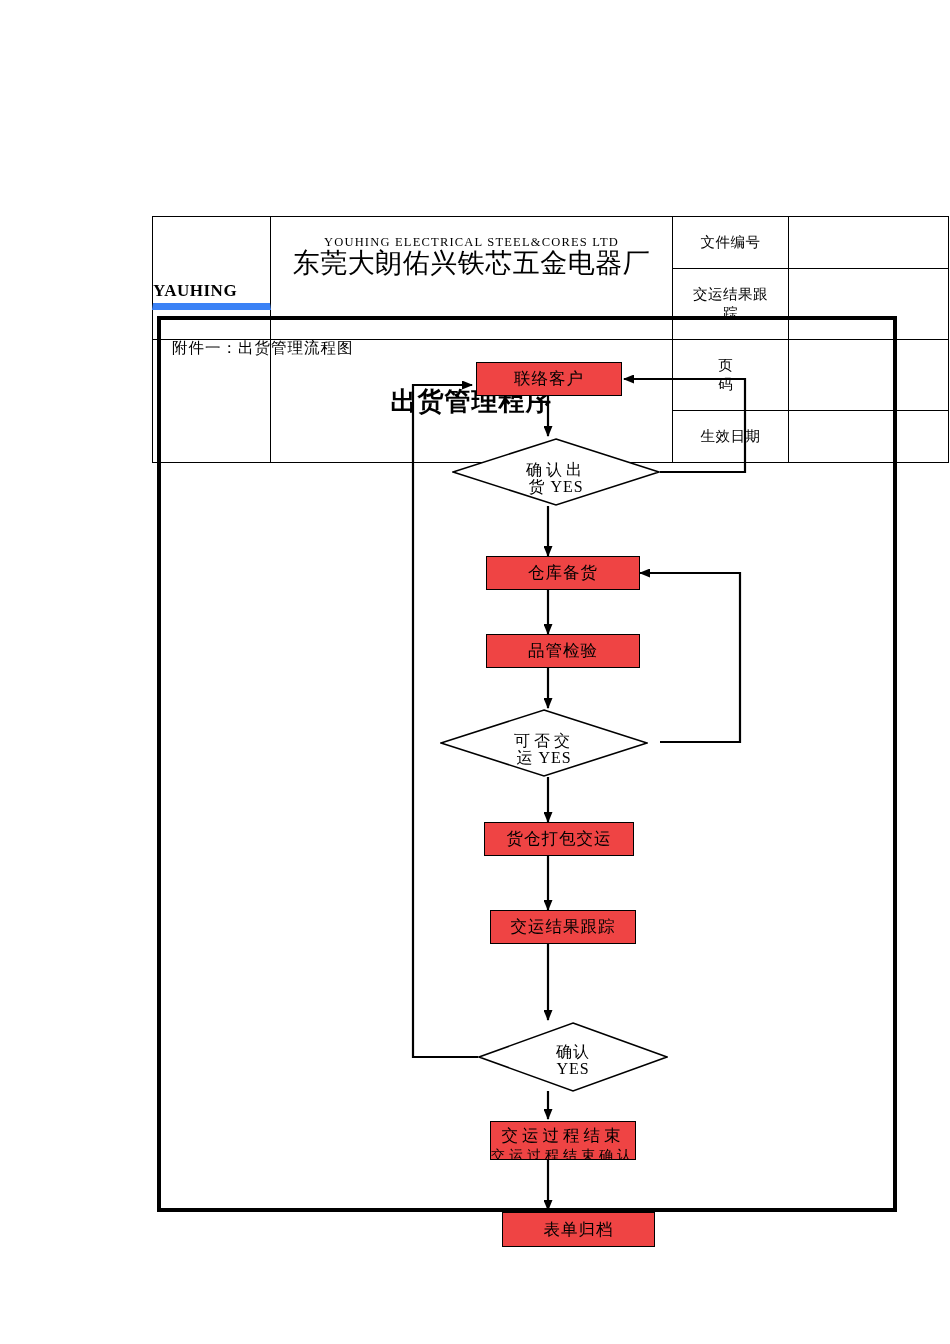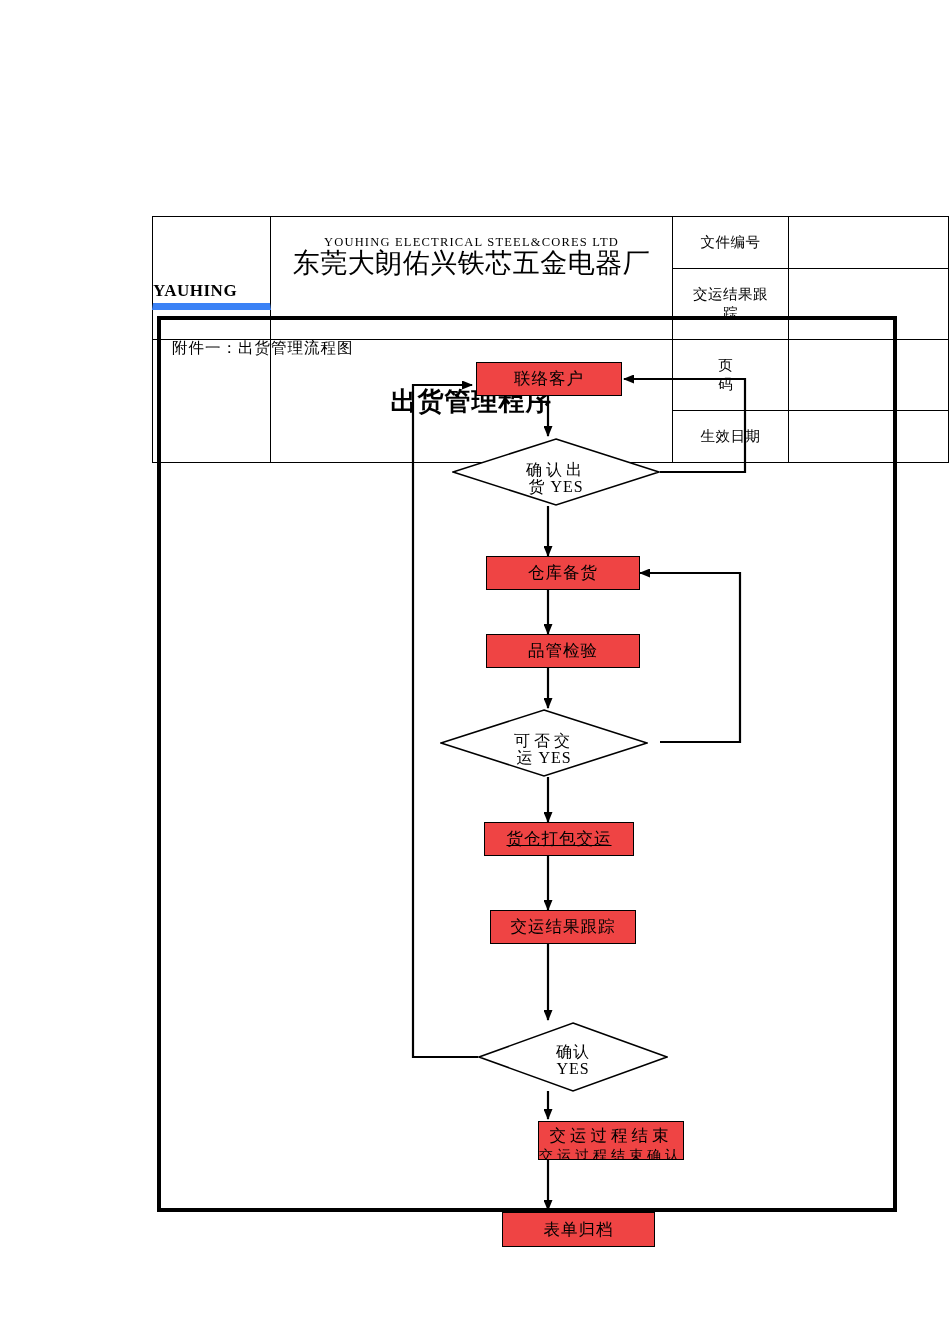--- a/index.html
+++ b/index.html
@@ -109,21 +109,20 @@
     letter-spacing: 1px;
     white-space: nowrap;
     z-index: 5;
   }
   .node.sp { letter-spacing: 4px; }
   .node.two {
     flex-direction: column;
     justify-content: flex-start;
     padding-top: 3px;
     overflow: hidden;
-    margin-left: 48px;
   }
   .node.two .l2 {
     font-size: 14px;
     letter-spacing: 4px;
     line-height: 1;
     margin-top: 2px;
   }
   .dia {
     position: absolute;
     z-index: 5;
@@ -244,21 +243,21 @@
     <div class="dia" style="left:440px;top:709px;width:208px;height:68px;">
       <svg width="208" height="68" viewBox="0 0 208 68" xmlns="http://www.w3.org/2000/svg">
         <polygon points="104,1 207,34 104,67 1,34" fill="#fff" stroke="#000" stroke-width="1.6"></polygon>
       </svg>
       <div class="dlbl" style="top:24px">
         <span class="r1">可否交</span>
         <span class="r2">运 YES</span>
       </div>
     </div>
 
-    <div class="node" style="left:484px;top:822px;width:150px;height:34px;text-decoration:underline;">货仓打包交运</div>
+    <div class="node" style="left:484px;top:822px;width:150px;height:34px;">货仓打包交运</div>
 
     <div class="node" style="left:490px;top:910px;width:146px;height:34px;">交运结果跟踪</div>
 
     <div class="dia" style="left:478px;top:1022px;width:190px;height:70px;">
       <svg width="190" height="70" viewBox="0 0 190 70" xmlns="http://www.w3.org/2000/svg">
         <polygon points="95,1 189,35 95,69 1,35" fill="#fff" stroke="#000" stroke-width="1.6"></polygon>
       </svg>
       <div class="dlbl" style="top:22px">
         <span class="r1" style="letter-spacing:1px">确认</span>
         <span class="r2">YES</span>

